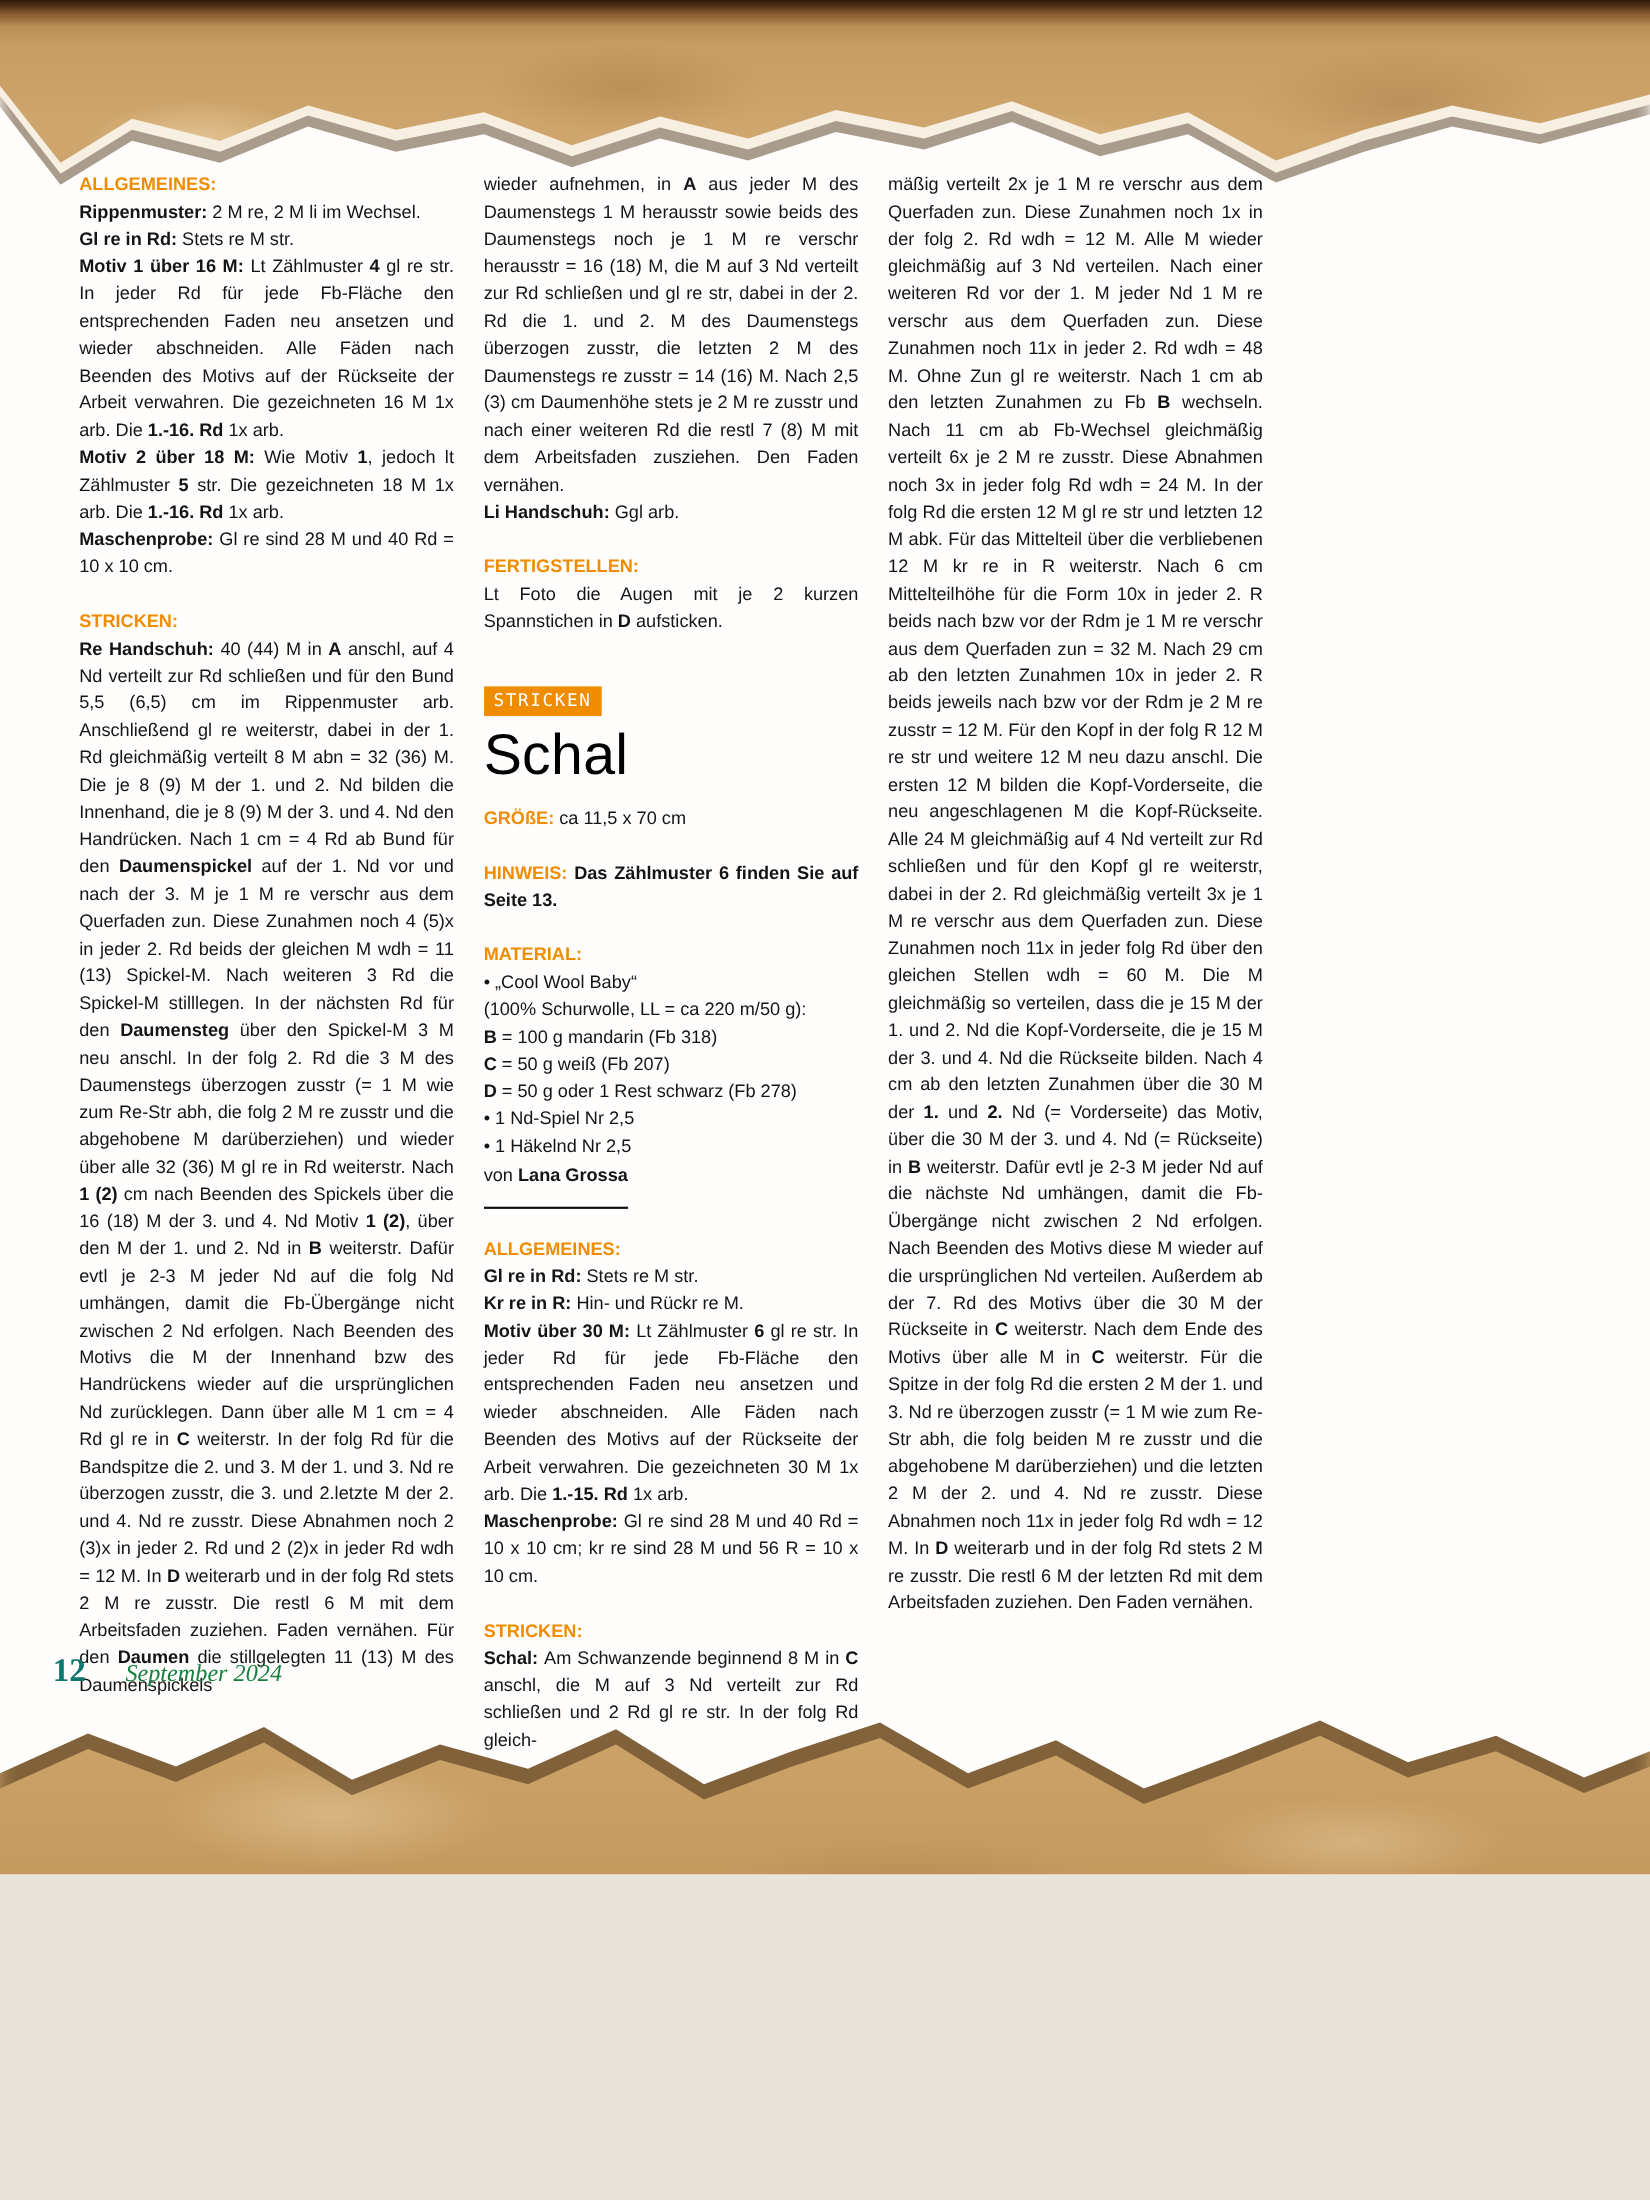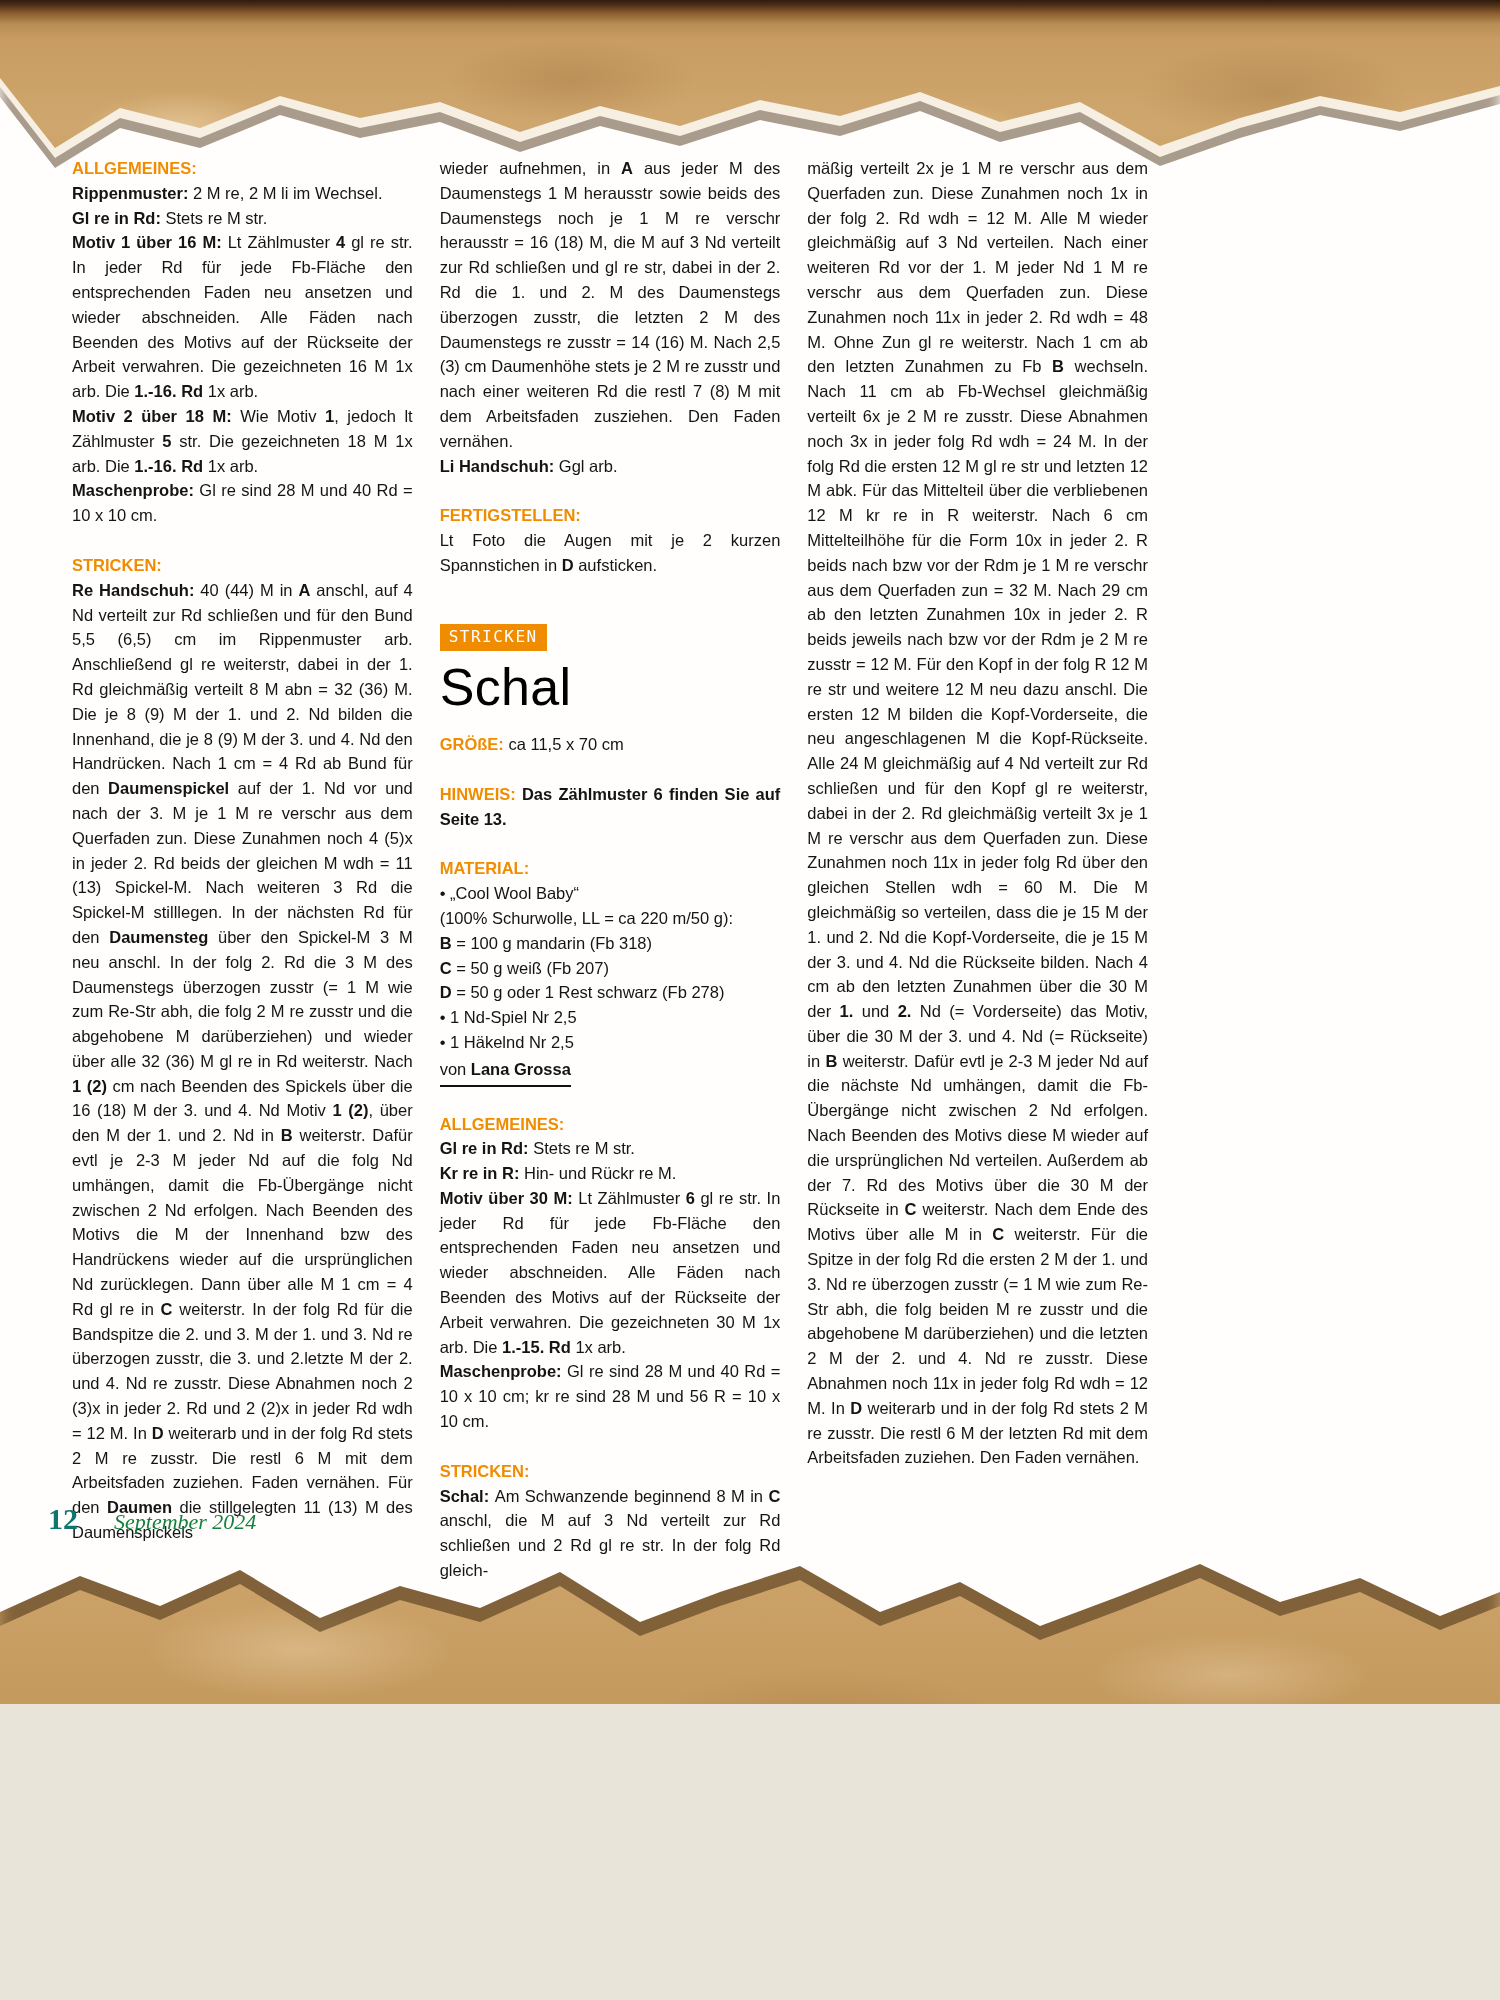--- a/index.html
+++ b/index.html
@@ -98,21 +98,21 @@
     font-size:52px;
     line-height:1.1;
     font-weight:400;
     color:#000;
     margin:0 0 16px 0;
     letter-spacing:.3px;
   }
   .byline{
     display:table;
     border-bottom:2px solid #111;
-    padding-bottom:3px;
+    padding-bottom:15px;
     margin-top:2px;
   }
 
   
   .footer{
     position:absolute;left:48px;top:1502px;
     display:flex;align-items:baseline;
     z-index:5;
   }
   .pageno{

